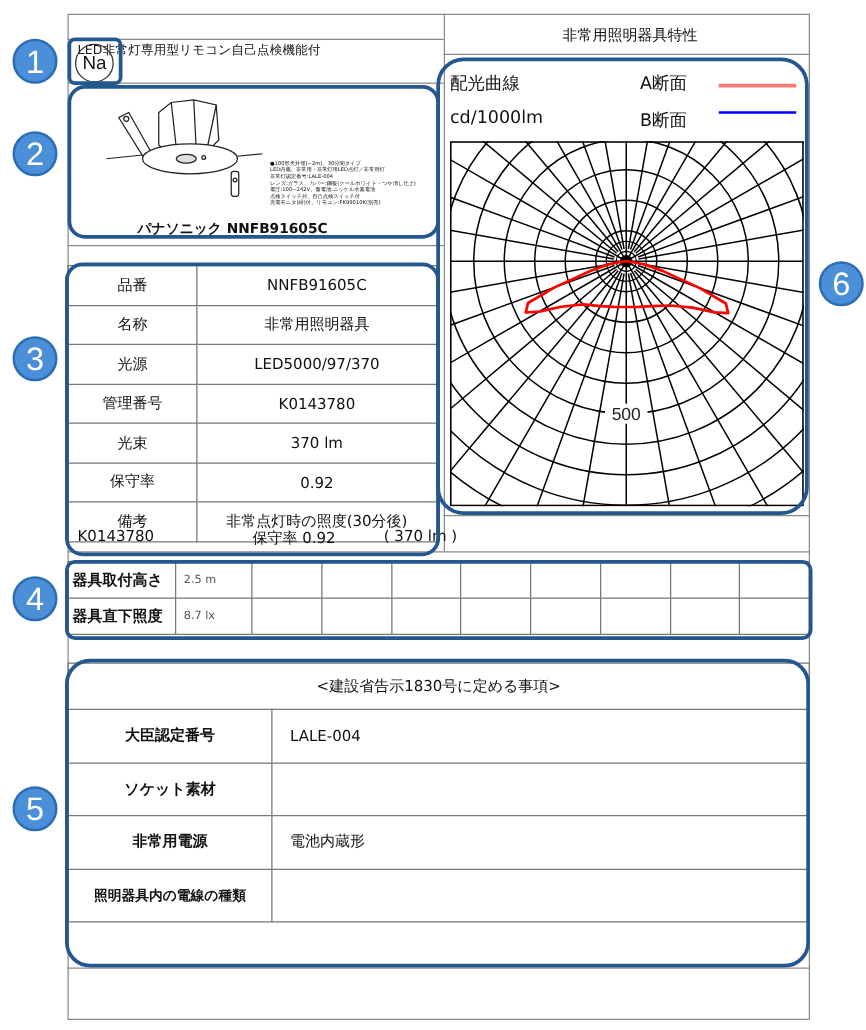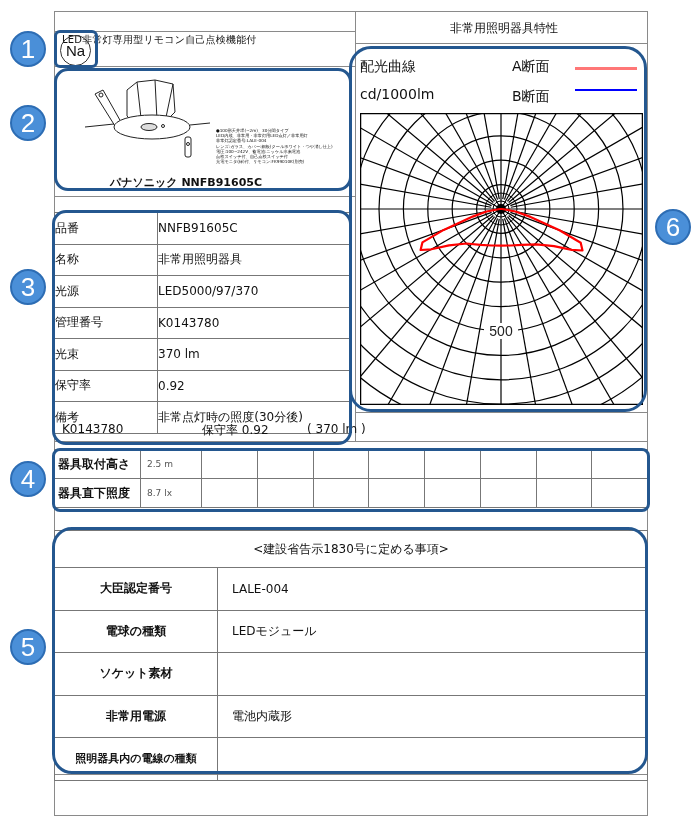--- a/index.html
+++ b/index.html
@@ -14,21 +14,21 @@
          background:#4a8fd8; border:2px solid #2d6db4; color:#fff; box-sizing:border-box;
          font-family:"Liberation Sans", sans-serif; font-size:26px; line-height:32px; text-align:center; }
   .hdr-small { left:62px; top:12px; font-size:10px; font-weight:normal; letter-spacing:0.2px;margin-top:21px; }
   .na { left:60px; top:35px; width:31px; height:31px; border:1px solid #333; border-radius:50%;
         font-size:15px; line-height:29px; text-align:center; font-family:"Liberation Sans", sans-serif; }
   .title-r { left:360px; top:13px; width:288px; height:30px; font-size:12px; text-align:center; line-height:30px; }
   .fixture-note { left:216px; top:128px; font-size:4.2px; line-height:5.2px; width:135px; white-space:pre-line; }
   .brand { left:77px; top:175px; font-size:11px; font-weight:bold;margin-left:33px; }
   table { border-collapse:collapse; }
   .spec { position:absolute; left:54px; top:212px; width:296px; }
-  .spec td { border:1px solid #777; height:30.5px; font-size:12px; padding:0; }
+  .spec td { border:1px solid #777; height:30.5px; font-size:12px; text-align:center; padding:0; }
   .spec td.k { width:102px; }
   .spec-foot { left:62px; top:422px; width:290px; font-size:12px; }
   .meas { position:absolute; left:54px; top:449px; width:594px; }
   .meas td { border:1px solid #777; height:28px; font-size:11px; padding:0 0 0 6px; }
   .meas td.k { width:82px; font-weight:bold; font-size:12px; padding-left:3px; }
   .meas td.v { width:54px; color:#555; font-size:9px; }
   .reg { position:absolute; left:54px; top:530px; width:594px; }
   .reg td { border:1px solid #777; font-size:12px; height:41.5px; padding:0; }
   .reg td.h { height:36px; text-align:center; }
   .reg td.k { width:162px; text-align:center;font-weight:bold; }
@@ -218,24 +218,20 @@
 <table class="reg">
   <tbody>
     <tr>
         <td class="h" colspan="2">&lt;建設省告示1830号に定める事項&gt;</td>
       </tr>
     <tr>
         <td class="k">大臣認定番号</td>
         <td class="v">LALE-004</td>
       </tr>
     <tr>
-        <td class="k">電球の種類</td>
-        <td class="v">LEDモジュール</td>
-      </tr>
-    <tr>
         <td class="k">ソケット素材</td>
         <td class="v"></td>
       </tr>
     <tr>
         <td class="k">非常用電源</td>
         <td class="v">電池内蔵形</td>
       </tr>
     <tr>
         <td class="k" style="font-size:11px;">照明器具内の電線の種類</td>
         <td class="v"></td>

